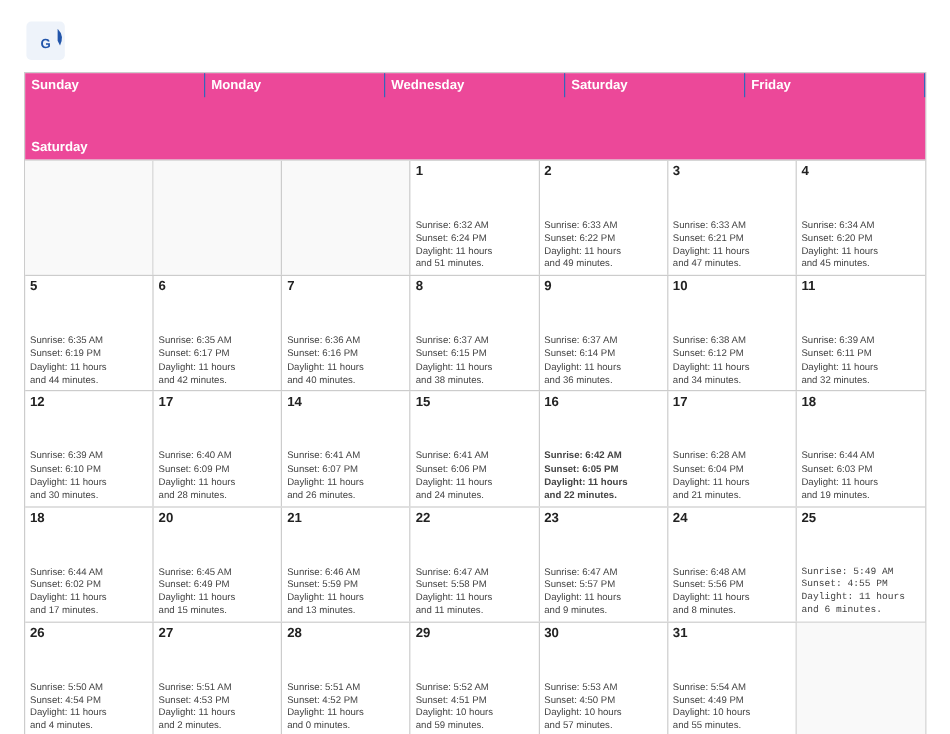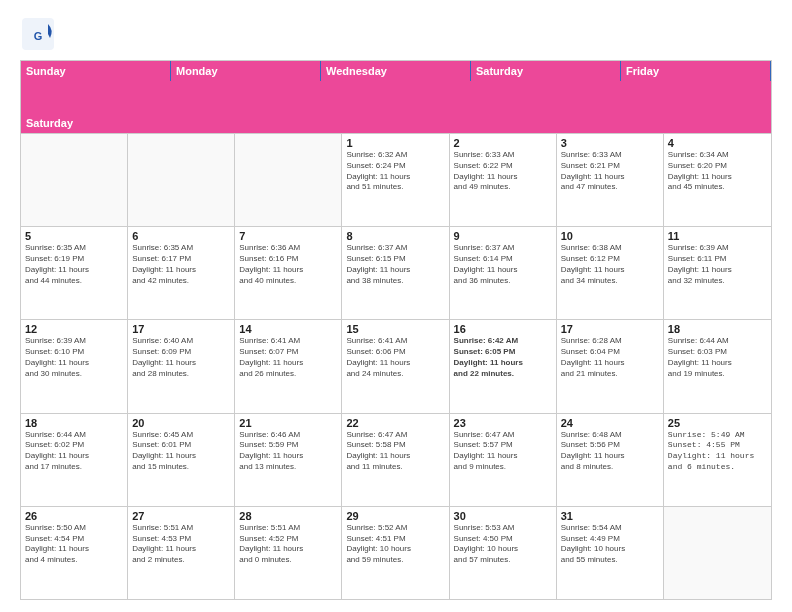--- a/index.html
+++ b/index.html
@@ -101,20 +101,21 @@
     .day-num {
       font-size: 11px;
       font-weight: bold;
       color: #222;
       margin-bottom: 1px;
     }
     .day-info {
       font-size: 8px;
       color: #444;
       line-height: 1.35;
+      margin-top: 33px;
     }
   </style>
 </head>
 <body>
 
 <div class="page">
   <div class="header">
     <div class="logo">
       <div style="position:relative; width:36px; height:36px; margin-right:4px;">
         <svg width="36" height="36" viewBox="0 0 36 36">
@@ -283,21 +284,21 @@
           <div class="cal-cell">
             <div class="day-num">18</div>
             <div class="day-info" style="white-space: pre-line;">Sunrise: 6:44 AM
 Sunset: 6:02 PM
 Daylight: 11 hours
 and 17 minutes.</div>
           </div>
           <div class="cal-cell">
             <div class="day-num">20</div>
             <div class="day-info" style="white-space: pre-line;">Sunrise: 6:45 AM
-Sunset: 6:01 PM
+Sunset: 6:49 PM
 Daylight: 11 hours
 and 15 minutes.</div>
           </div>
           <div class="cal-cell">
             <div class="day-num">21</div>
             <div class="day-info" style="white-space: pre-line;">Sunrise: 6:46 AM
 Sunset: 5:59 PM
 Daylight: 11 hours
 and 13 minutes.</div>
           </div>

